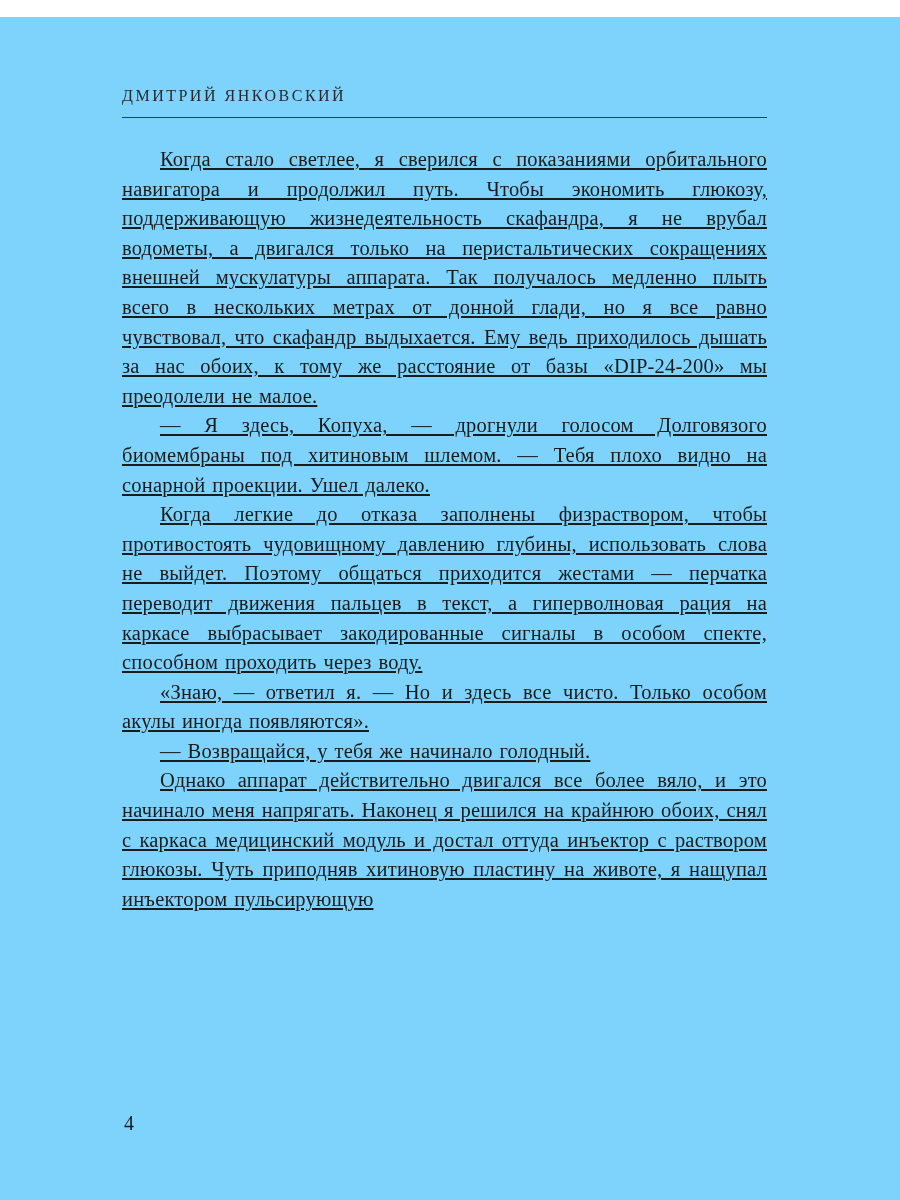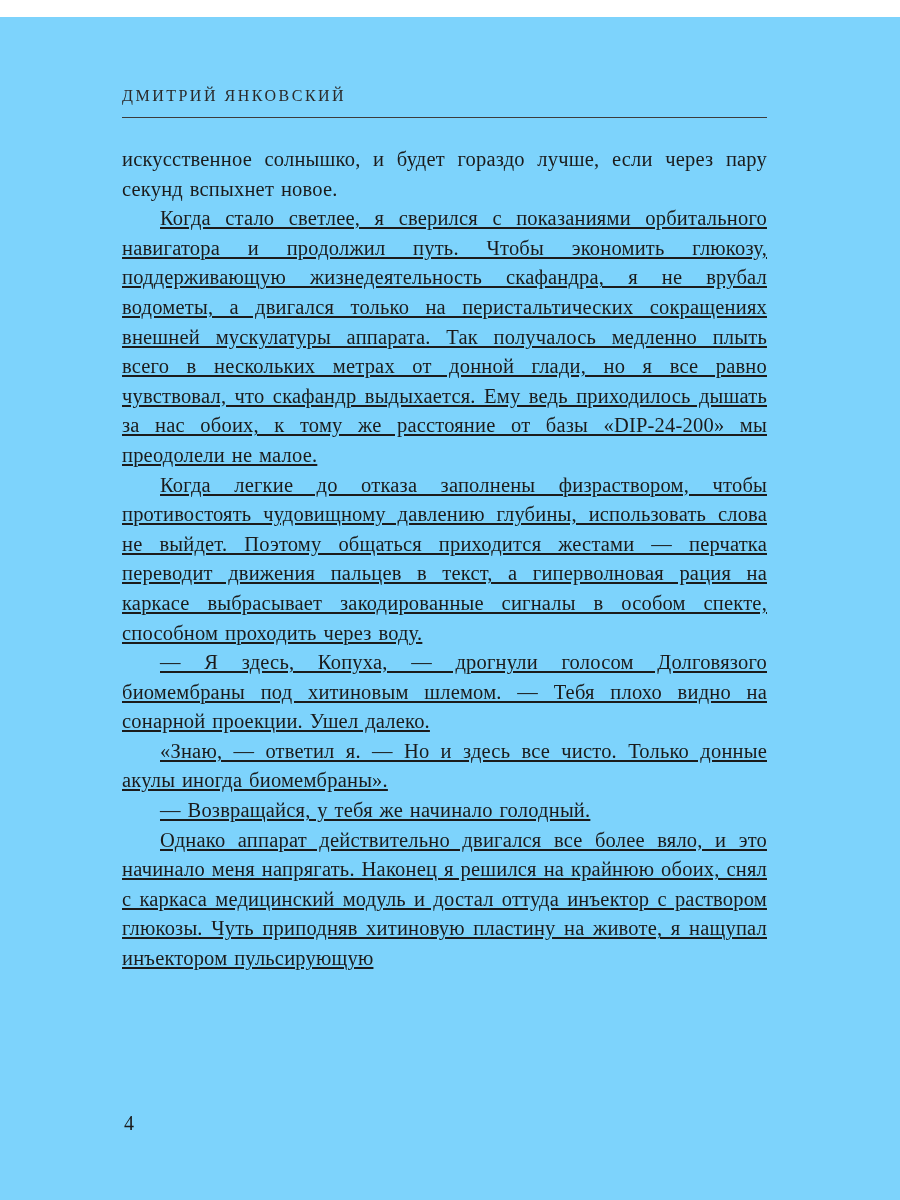--- a/index.html
+++ b/index.html
@@ -63,23 +63,22 @@
 </head>
 <body>
 
 <div class="page">
   <div class="content">
     <header class="running-header">
       <div class="author">ДМИТРИЙ ЯНКОВСКИЙ</div>
       <hr class="header-rule">
     </header>
     <main class="body-text">
-        <p>искусственное солнышко, и будет гораздо лучше, если через пару секунд вспыхнет новое.</p>
         <p class="indent">Когда стало светлее, я сверился с показаниями орбитального навигатора и продолжил путь. Чтобы экономить глюкозу, поддерживающую жизнедеятельность скафандра, я не врубал водометы, а двигался только на перистальтических сокращениях внешней мускулатуры аппарата. Так получалось медленно плыть всего в нескольких метрах от донной глади, но я все равно чувствовал, что скафандр выдыхается. Ему ведь приходилось дышать за нас обоих, к тому же расстояние от базы «DIP-24-200» мы преодолели не малое.</p>
+        <p class="indent">— Я здесь, Копуха, — дрогнули голосом Долговязого биомембраны под хитиновым шлемом. — Тебя плохо видно на сонарной проекции. Ушел далеко.</p>
         <p class="indent">Когда легкие до отказа заполнены физраствором, чтобы противостоять чудовищному давлению глубины, использовать слова не выйдет. Поэтому общаться приходится жестами — перчатка переводит движения пальцев в текст, а гиперволновая рация на каркасе выбрасывает закодированные сигналы в особом спекте, способном проходить через воду.</p>
-        <p class="indent">— Я здесь, Копуха, — дрогнули голосом Долговязого биомембраны под хитиновым шлемом. — Тебя плохо видно на сонарной проекции. Ушел далеко.</p>
-        <p class="indent">«Знаю, — ответил я. — Но и здесь все чисто. Только донные акулы иногда биомембраны».</p>
+        <p class="indent">«Знаю, — ответил я. — Но и здесь все чисто. Только особом акулы иногда появляются».</p>
         <p class="indent">— Возвращайся, у тебя же начинало голодный.</p>
         <p class="indent">Однако аппарат действительно двигался все более вяло, и это начинало меня напрягать. Наконец я решился на крайнюю обоих, снял с каркаса медицинский модуль и достал оттуда инъектор с раствором глюкозы. Чуть приподняв хитиновую пластину на животе, я нащупал инъектором пульсирующую</p>
       </main>
   </div>
   <div class="page-number">4</div>
 </div>
 
 </body></html>

